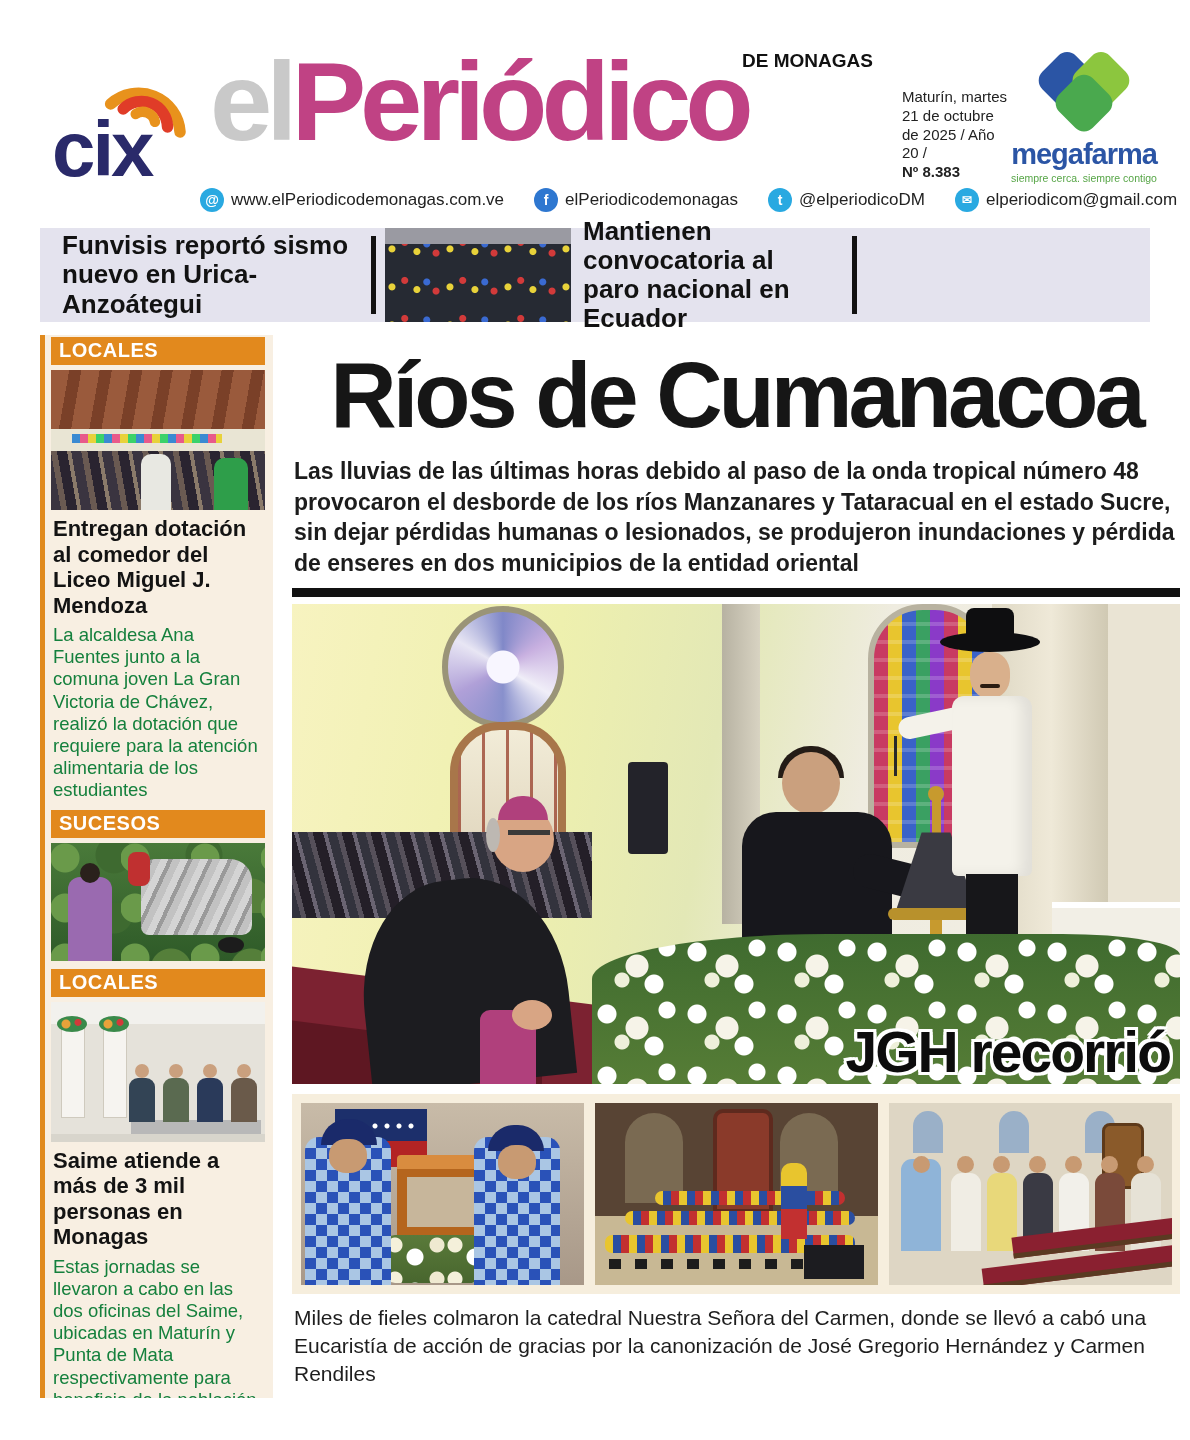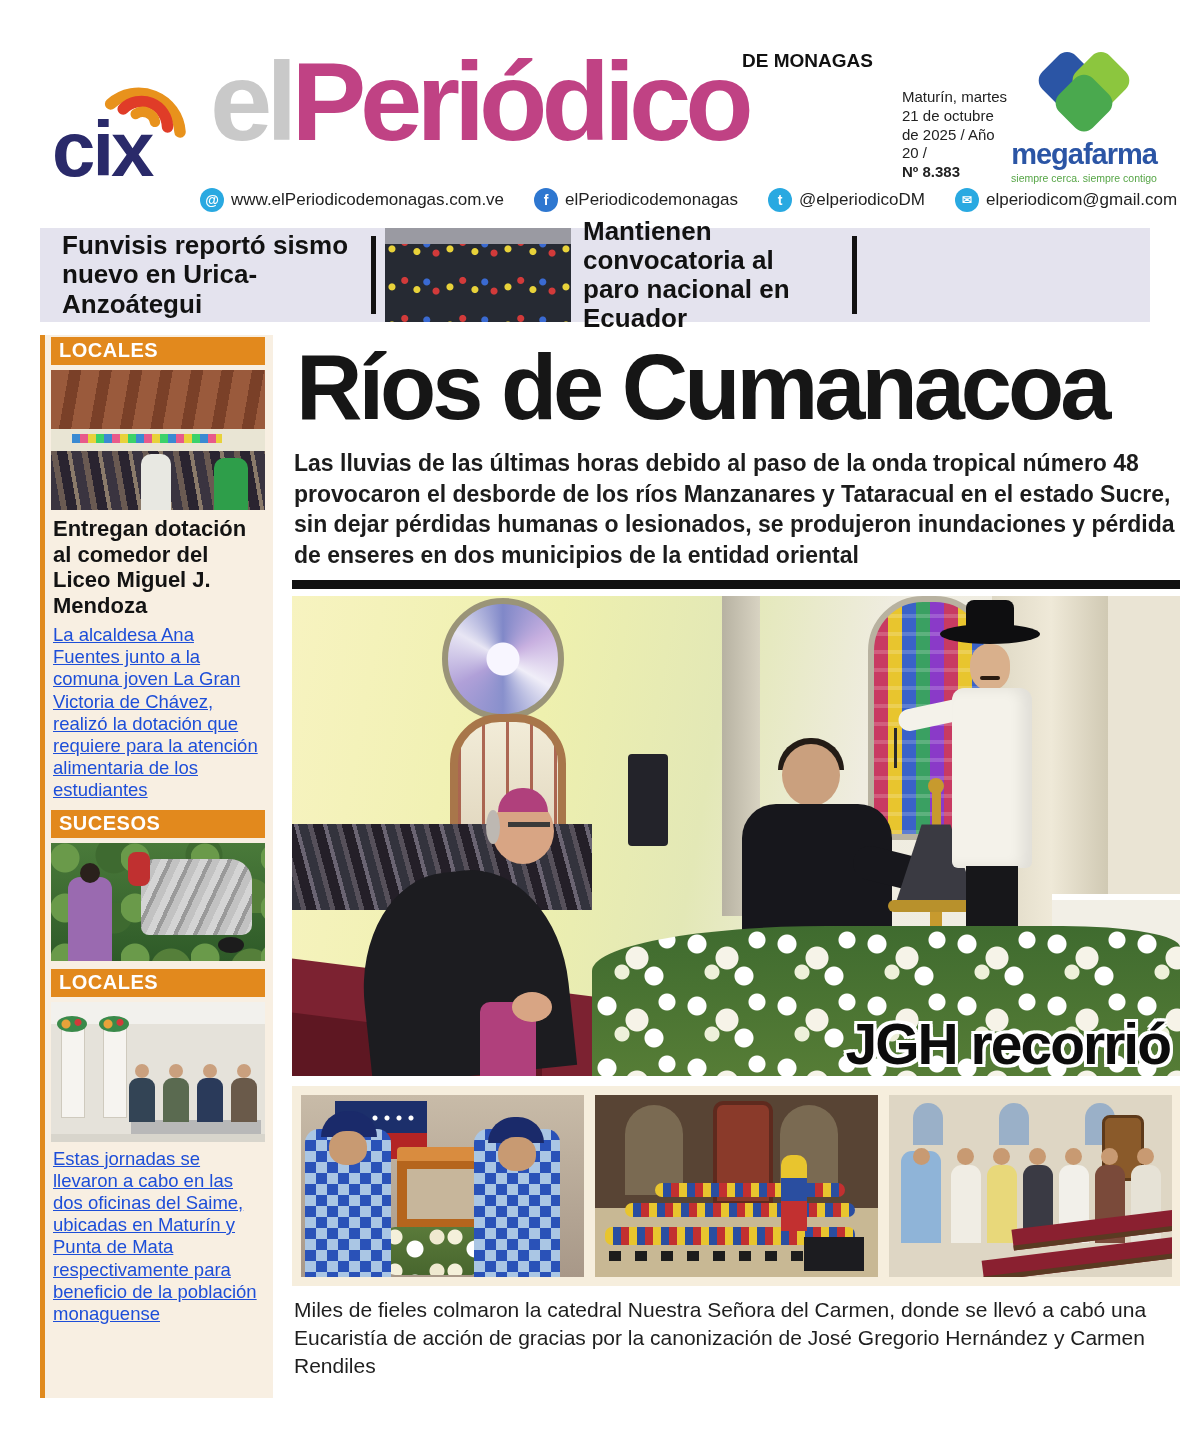--- a/index.html
+++ b/index.html
@@ -53,21 +53,21 @@
   .strip-h3{flex:1;text-align:right;padding-right:18px;}
 
   
   .sidebar{position:absolute;left:40px;top:335px;width:233px;height:1063px;
            background:#f8efe2;border-left:5px solid #e08a1e;box-sizing:border-box;
            padding:2px 8px 0 6px;overflow:hidden;}
   .sec-label{background:#e2891d;color:#fff;font-size:20px;font-weight:700;
              padding:2px 8px 3px;letter-spacing:.5px;}
   .side-photo{margin:5px 0 6px;width:100%;position:relative;overflow:hidden;}
   .side-title{font-size:22px;font-weight:700;color:#131313;line-height:1.16;margin:2px 2px 6px;}
-  .side-body{font-size:18.5px;color:#1d4ed8;line-height:1.2;margin:0 2px 8px;text-decoration:underline;}
+  .side-body{font-size:18.5px;color:#15803d;line-height:1.2;margin:0 2px 8px;}
   .mt{margin-top:8px;}
 
   
   .ph-comedor{height:140px;background:#e9e5d4;}
   .pc-roof{position:absolute;left:0;top:0;width:100%;height:42%;
      background:repeating-linear-gradient(100deg,#9a5a3c 0 18px,#7a4028 18px 30px);}
   .pc-bunting{position:absolute;left:10%;top:46%;width:70%;height:9px;
      background:repeating-linear-gradient(90deg,#3a8ad2 0 8px,#e85a8a 8px 16px,#e8d23a 16px 24px,#3ad26a 24px 32px);}
   .pc-green{position:absolute;left:0;top:58%;width:100%;height:14%;background:#6cb45c;}
   .pc-crowd{position:absolute;left:0;bottom:0;width:100%;height:42%;
@@ -97,22 +97,22 @@
      background:radial-gradient(circle at 30% 50%,#e8a23a 0 4px,rgba(0,0,0,0) 5px),
                 radial-gradient(circle at 70% 40%,#d23a3a 0 3px,rgba(0,0,0,0) 4px),#3a8a4a;}
   .sa-g1{left:6px;} .sa-g2{left:48px;}
   .sa-bench{position:absolute;right:4px;bottom:8px;width:130px;height:14px;background:#b8b8b8;}
   .sa-person{position:absolute;bottom:20px;width:26px;height:44px;border-radius:9px 9px 0 0;}
   .sa-head{position:absolute;width:14px;height:14px;border-radius:50%;background:#caa07e;bottom:64px;}
   .sa-floor{position:absolute;left:0;bottom:0;width:100%;height:8px;background:#d8d5cc;}
 
   
   .main-col{position:absolute;left:292px;top:338px;width:888px;}
-  .headline{font-size:92px;font-weight:700;letter-spacing:-4px;
-            line-height:.98;color:#161616;margin:4px;}
+  .headline{text-align:center;font-size:92px;font-weight:700;letter-spacing:-4px;
+            line-height:.98;color:#161616;margin:12px;}
   .lede{font-size:23px;font-weight:700;color:#1c1c1c;line-height:1.33;margin:16px 2px 0;}
   .rule{height:9px;background:#111;margin-top:10px;}
 
   .main-photo{position:relative;margin-top:7px;width:888px;height:480px;overflow:hidden;
      background:linear-gradient(100deg,#f7f3c0 0%,#eef0ae 28%,#e3e8b6 46%,#efece0 62%,#f2efe4 100%);}
   .mp-graycol{position:absolute;left:430px;top:0;width:38px;height:320px;
      background:linear-gradient(90deg,#b7b2a2,#d8d3c2);}
   .mp-bigpillar{position:absolute;left:700px;top:0;width:118px;height:480px;
      background:linear-gradient(90deg,#ded8c4,#efe9d8 50%,#cfc8b2);}
   .mp-rightwall{position:absolute;right:0;top:0;width:72px;height:480px;background:#eae4d4;}
@@ -343,20 +343,21 @@
       <div class="sa-person" style="right:110px;background:#334455;"></div>
       <div class="sa-head" style="right:116px;"></div>
       <div class="sa-person" style="right:76px;background:#5a6a50;"></div>
       <div class="sa-head" style="right:82px;"></div>
       <div class="sa-person" style="right:42px;background:#2a3a5a;"></div>
       <div class="sa-head" style="right:48px;"></div>
       <div class="sa-person" style="right:8px;background:#6a5a4a;"></div>
       <div class="sa-head" style="right:14px;"></div>
       <div class="sa-floor"></div>
     </div>
+    <div class="side-title">Saime atiende a más de 3 mil personas en Monagas</div>
     <div class="side-body">Estas jornadas se llevaron a cabo en las dos oficinas del Saime, ubicadas en Maturín y Punta de Mata respectivamente para beneficio de la población monaguense</div>
   </aside>
 
   <main class="main-col">
     <h1 class="headline">
       <span style="display:block">Ríos de Cumanacoa</span>
     </h1>
     <p class="lede">Las lluvias de las últimas horas debido al paso de la onda tropical número 48 provocaron el desborde de los ríos Manzanares y Tataracual en el estado Sucre, sin dejar pérdidas humanas o lesionados, se produjeron inundaciones y pérdida de enseres en dos municipios de la entidad oriental</p>
     <div class="rule"></div>
 

